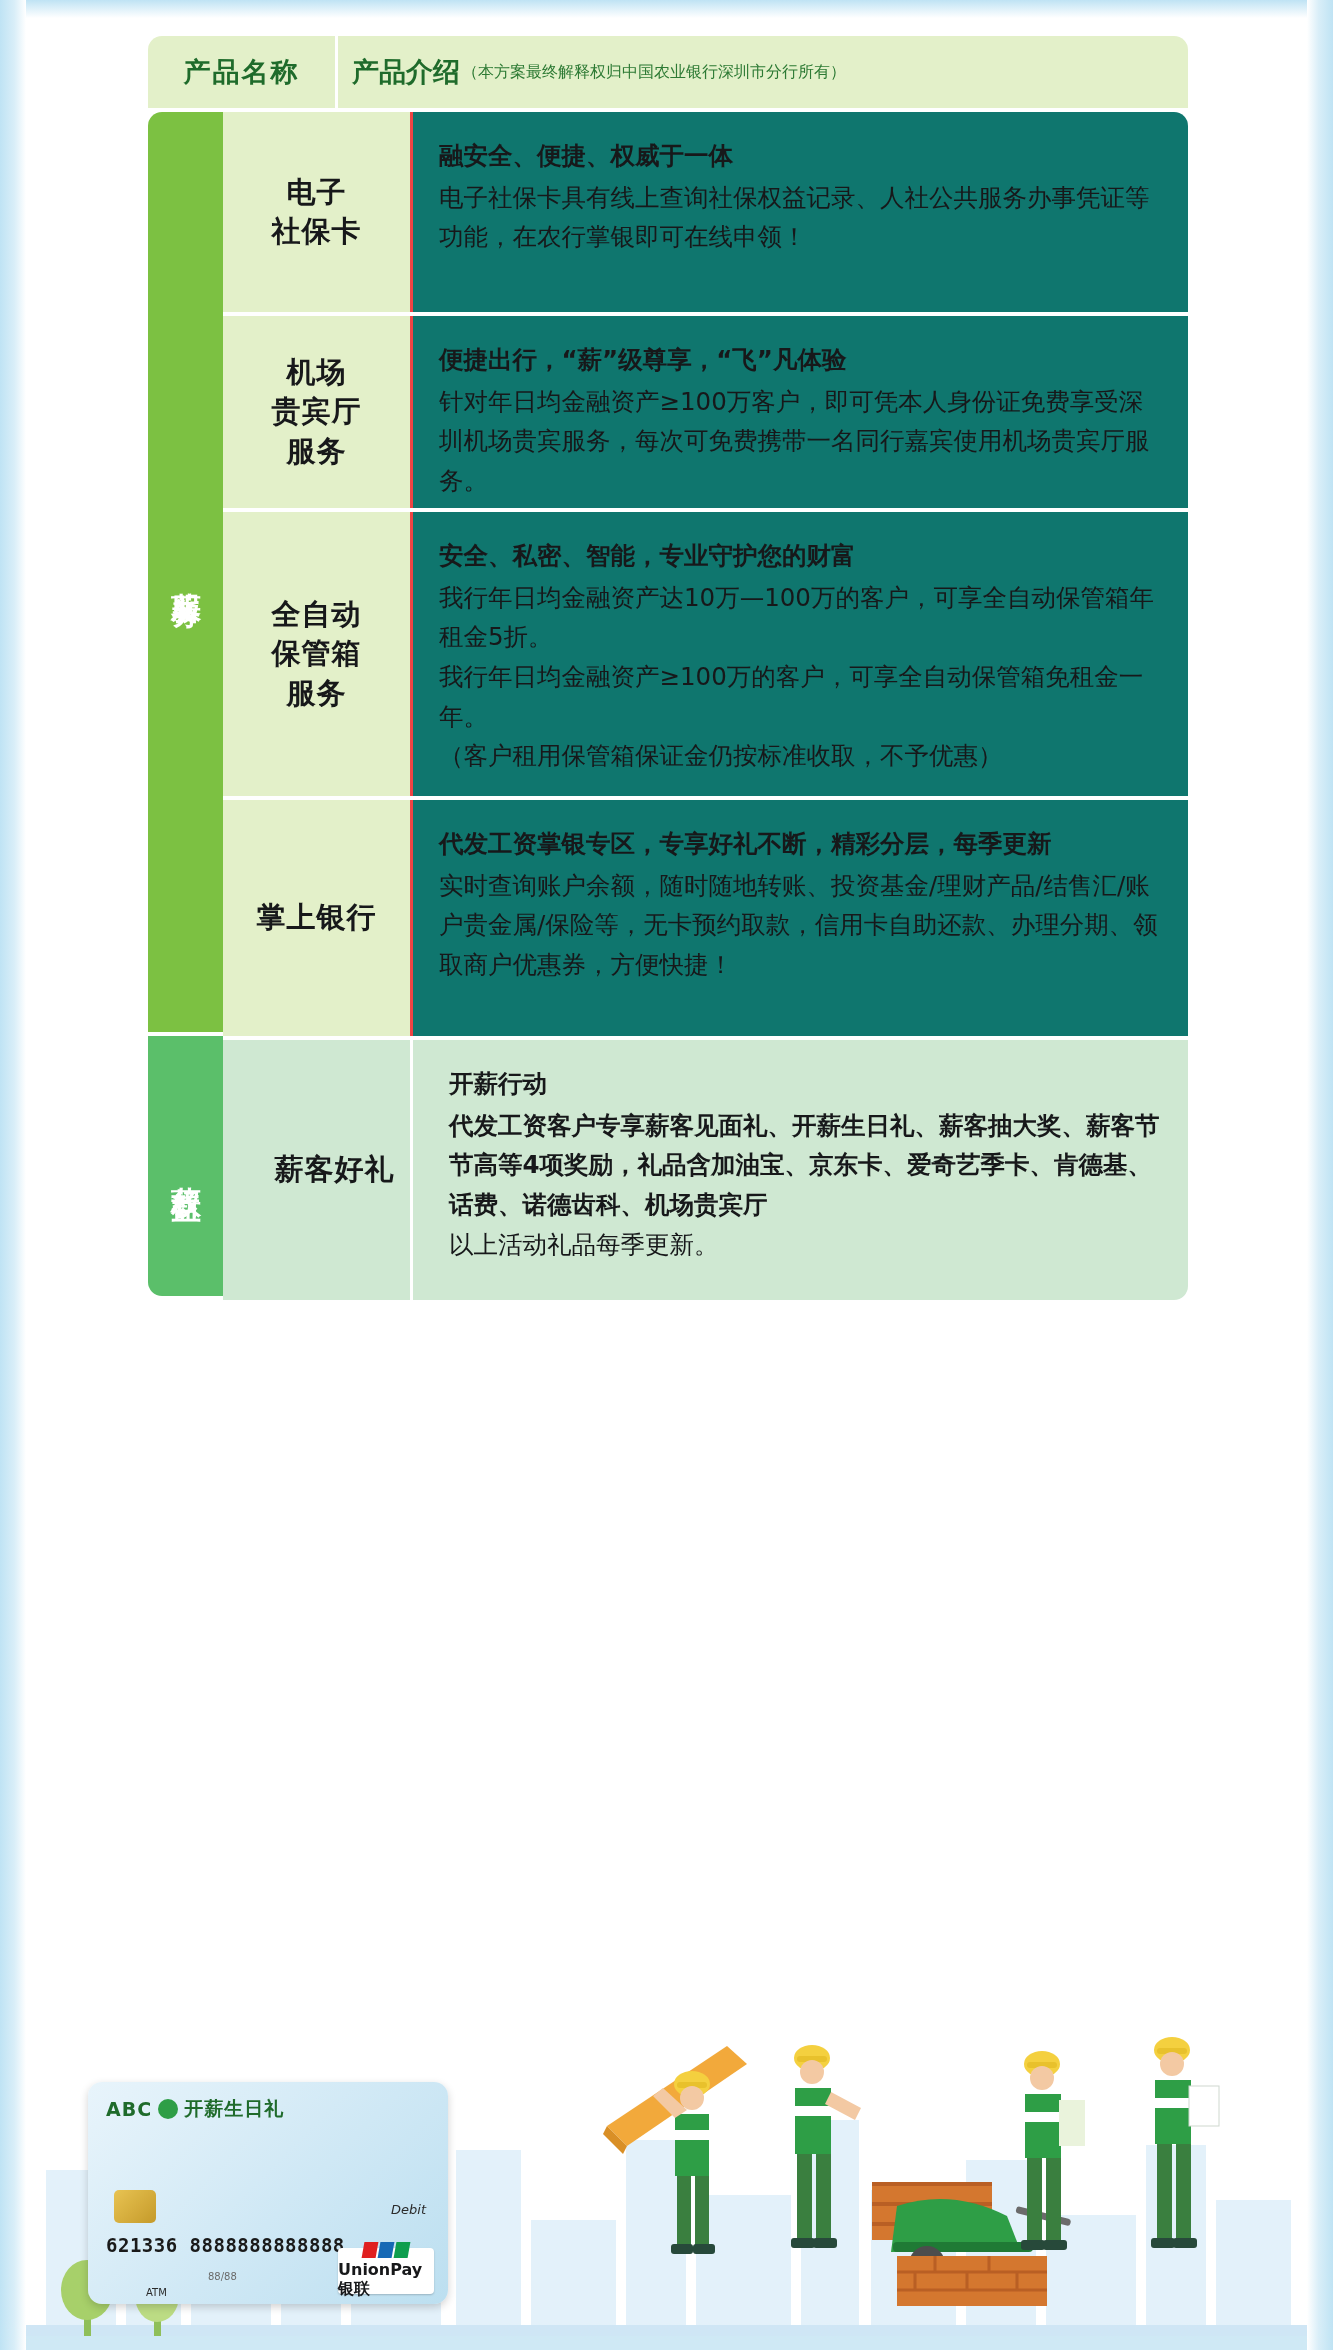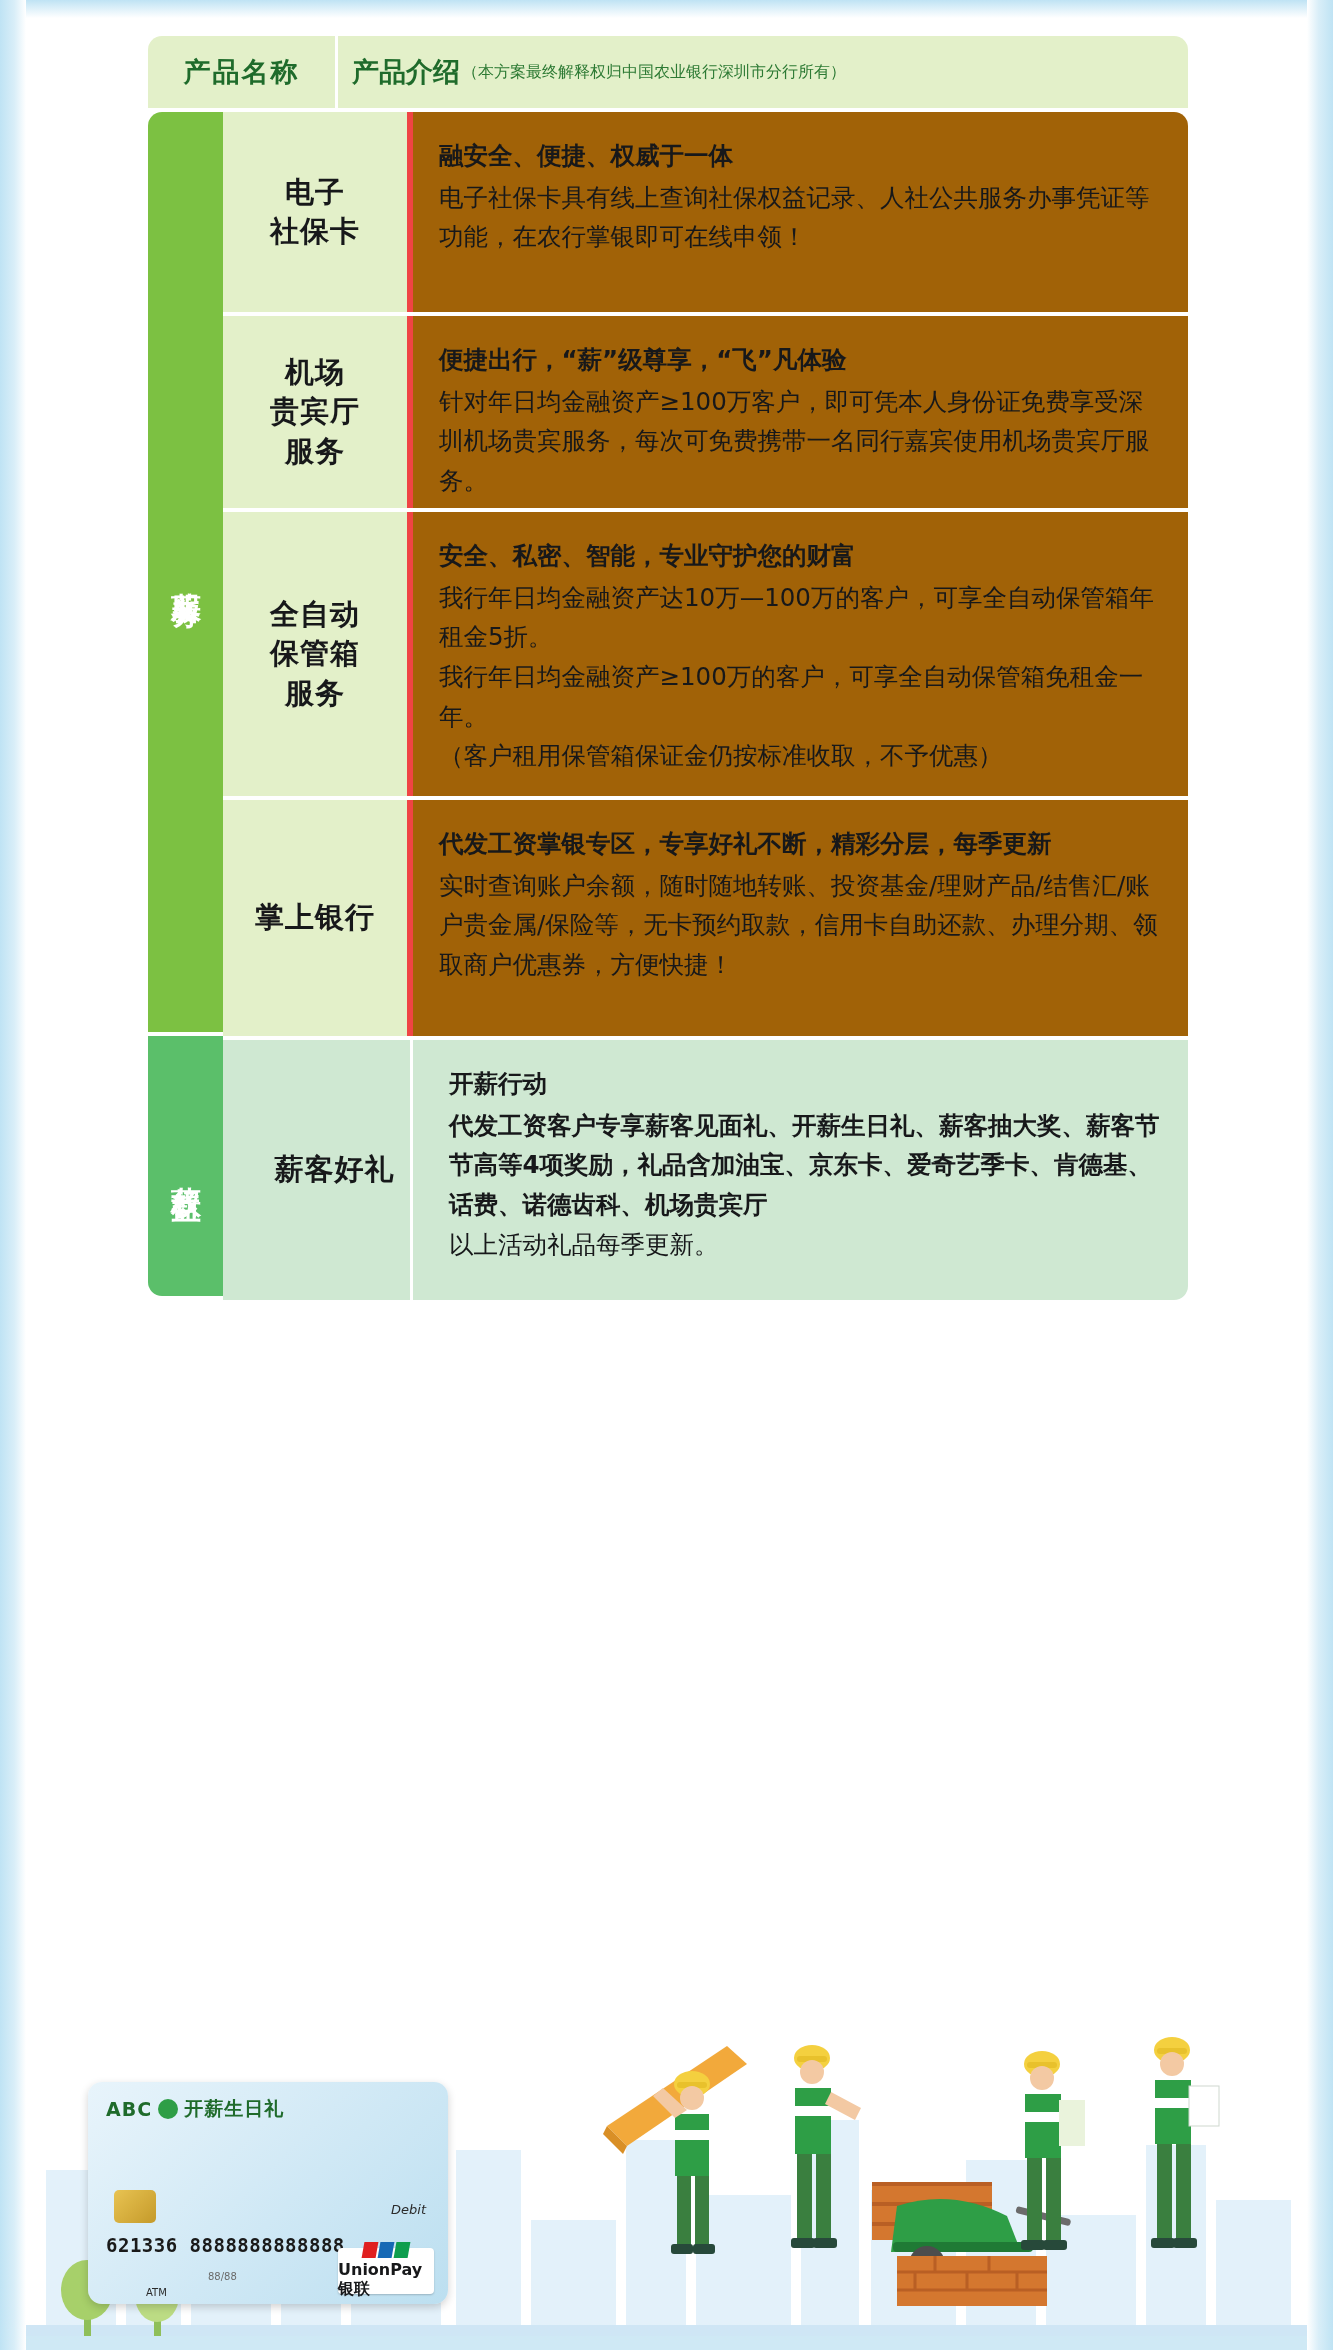--- a/index.html
+++ b/index.html
@@ -122,27 +122,27 @@
 
   .cell-name {
     width: 190px;
     background: #e3f0c9;
     display: flex; align-items: center; justify-content: center;
     text-align: center;
     color: #17181a;
     font-weight: bold;
     font-size: 29px;
     line-height: 1.35;
-    border-right: 6px solid #ef4444;
+    border-right: 3px solid #ef4444;
     white-space: pre-line;
     letter-spacing: 1px;
   }
   .cell-desc {
     flex: 1;
-    background: #a16207;
+    background: #0f766e;
     padding: 24px 26px 24px 26px;
     color: #17181a;
     font-size: 24.5px;
     line-height: 1.62;
   }
   .cell-desc .lead {
     font-weight: bold;
     display: block;
     margin-bottom: 2px;
   }

